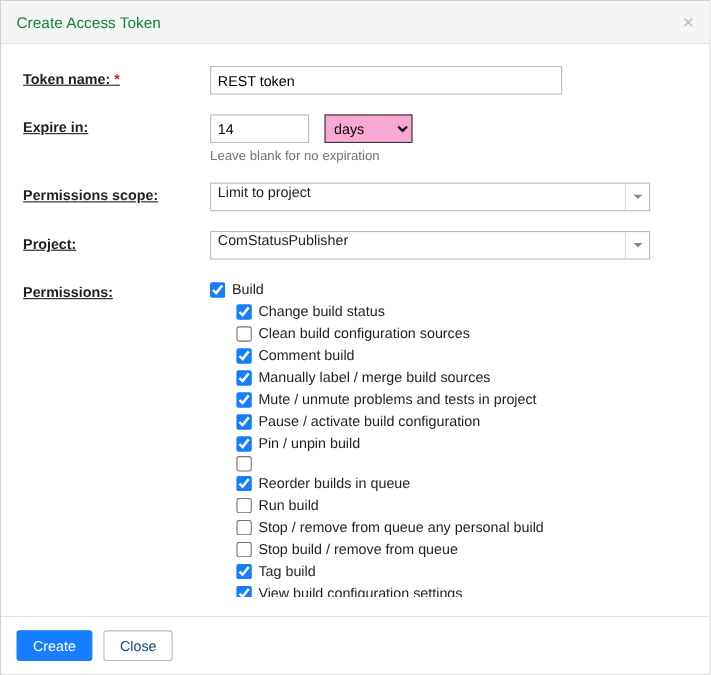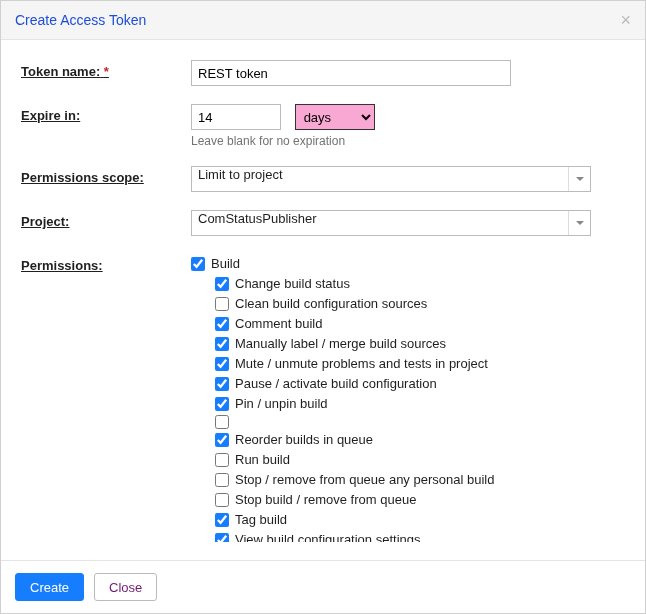--- a/index.html
+++ b/index.html
@@ -22,21 +22,21 @@
     background: #f5f5f5;
     border-bottom: 1px solid #e4e4e4;
     padding: 10px 14px;
     display: flex;
     align-items: center;
     justify-content: space-between;
   }
   .dialog-title {
     font-size: 14px;
     font-weight: 400;
-    color: #1d4ed8;
+    color: #15803d;
   }
   .close-x {
     color: #bbb;
     font-size: 18px;
     line-height: 1;
     cursor: pointer;
   }
   .dialog-body {
     flex: 1;
     padding: 20px 20px 10px 20px;
@@ -157,21 +157,21 @@
   }
   .btn {
     height: 28px;
     padding: 0 14px;
     border-radius: 3px;
     font-size: 13px;
     font-family: inherit;
     cursor: pointer;
     border: 1px solid #bbb;
     background: #fff;
-    color: #701a75;
+    color: #0c4a6e;
   }
   .btn-primary {
     background: #167dff;
     border-color: #167dff;
     color: #ffffff;
   }
 </style>
 </head>
 <body>
 

